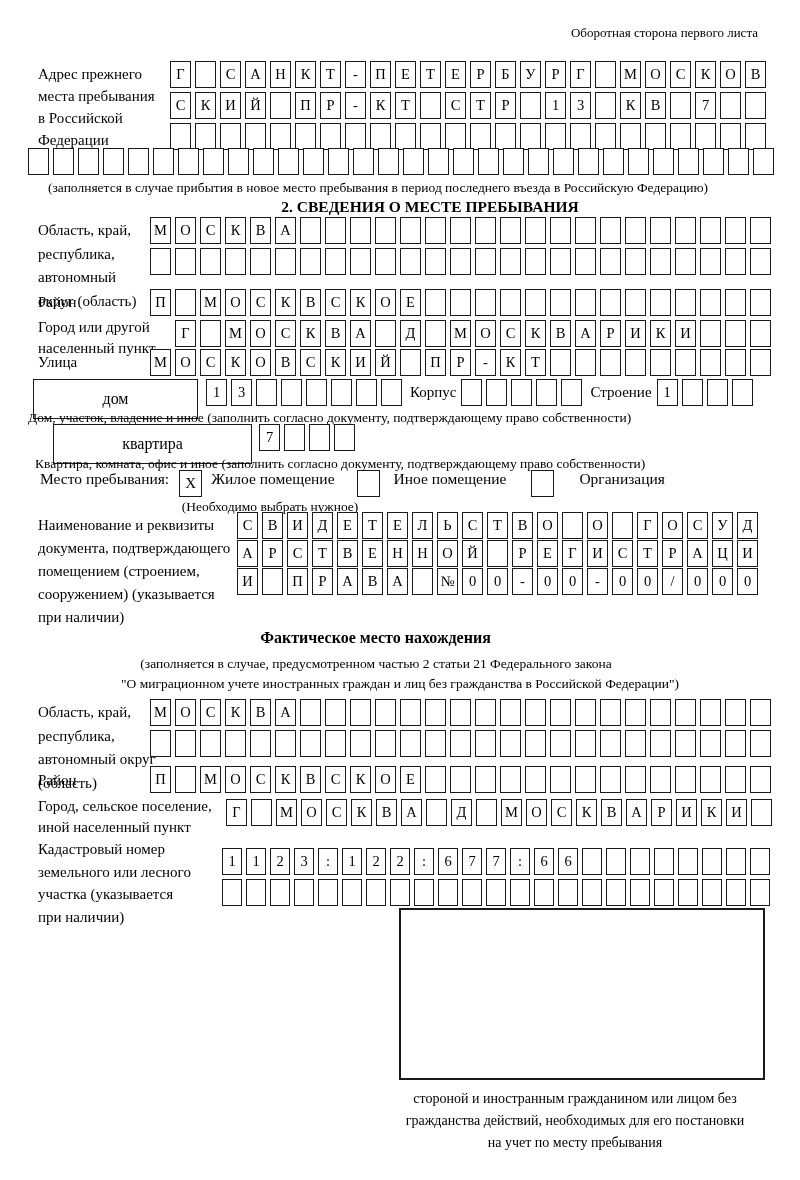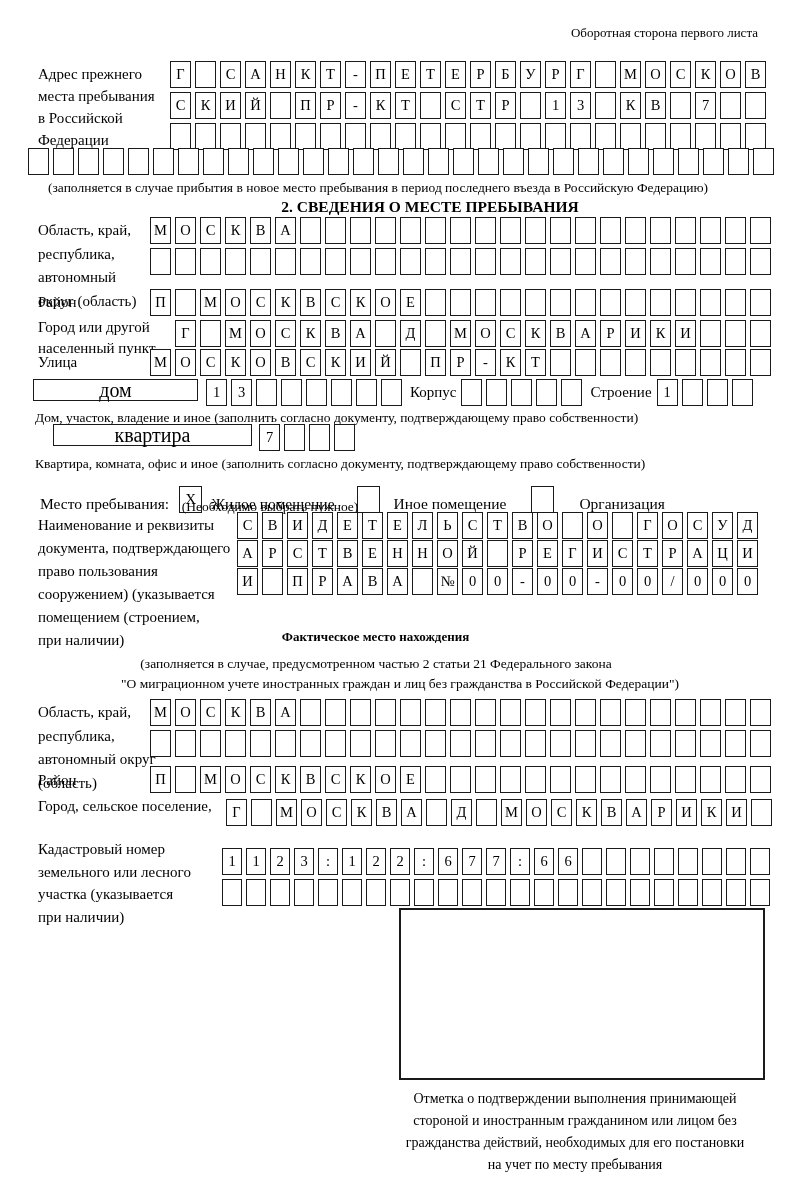--- a/index.html
+++ b/index.html
@@ -16,30 +16,30 @@
   .cells{display:flex;gap:4px;}
   .cell{
     width:21px;height:27px;border:1.6px solid #1a1a1a;box-sizing:border-box;
     display:flex;align-items:center;justify-content:center;
     font-size:14.5px;flex:0 0 auto;background:#fff;
   }
   .cells.narrow .cell{width:20px;}
   .rowstack .cells{margin-bottom:4px;}
   .docstack .cells{margin-bottom:1px;}
   .fieldbox{
-    border:1.6px solid #1a1a1a;height:22px;box-sizing:border-box;
-    display:flex;align-items:center;justify-content:center;font-size:20px;flex:0 0 auto;
+    border:1.6px solid #1a1a1a;height:40px;box-sizing:border-box;
+    display:flex;align-items:center;justify-content:center;font-size:16px;flex:0 0 auto;
   }
   .hrow{display:flex;align-items:flex-start;}
   .hrow .inlbl{font-size:15px;line-height:27px;white-space:nowrap;}
   .chk{
     width:23px;height:27px;border:1.6px solid #1a1a1a;box-sizing:border-box;
     display:flex;align-items:center;justify-content:center;font-size:15px;flex:0 0 auto;
   }
-  .stayrow{display:flex;align-items:flex-end;margin-top:16px;}
+  .stayrow{display:flex;align-items:flex-start;}
   .stayrow .inlbl{font-size:15.5px;white-space:nowrap;}
   .stampbox{border:2px solid #1a1a1a;box-sizing:border-box;background:#fff;}
   .cap{font-size:14px;line-height:22px;}
 </style>
 </head>
 <body>
 
 <div class="abs lbl" style="top:22px;right:42px;font-size:13px;">Оборотная сторона первого листа</div>
 
 <div class="abs lbl" style="top:63px;left:38px;width:140px;">
@@ -337,21 +337,21 @@
       <div class="cell"></div>
     </div>
   <div class="inlbl" style="margin-left:8px;">Строение</div>
   <div class="cells" style="margin-left:5px;">
       <div class="cell">1</div>
       <div class="cell"></div>
       <div class="cell"></div>
       <div class="cell"></div>
     </div>
 </div>
-<div class="abs note" style="top:410px;left:35px;">Дом, участок, владение и иное (заполнить согласно документу, подтверждающему право собственности)</div>
+<div class="abs note" style="top:410px;left:28px;">Дом, участок, владение и иное (заполнить согласно документу, подтверждающему право собственности)</div>
 
 <div class="abs hrow" style="top:424px;left:33px;padding-left:20px;">
   <div class="fieldbox" style="width:199px;">квартира</div>
   <div class="cells" style="margin-left:7px;">
       <div class="cell">7</div>
       <div class="cell"></div>
       <div class="cell"></div>
       <div class="cell"></div>
     </div>
 </div>
@@ -364,23 +364,22 @@
   <div class="chk" style="margin-left:22px;"></div>
   <div class="inlbl" style="margin-left:14px;">Иное помещение</div>
   <div class="chk" style="margin-left:25px;"></div>
   <div class="inlbl" style="margin-left:25px;">Организация</div>
 </div>
 <div class="abs note center" style="top:499px;left:140px;width:260px;">(Необходимо выбрать нужное)</div>
 
 <div class="abs lbl" style="top:514px;left:38px;width:200px;line-height:23px;">
     <div>Наименование и реквизиты</div>
     <div>документа, подтверждающего</div>
-    <div>право пользования</div>
+    <div>помещением (строением,</div>
     <div>сооружением) (указывается</div>
-    <div>помещением (строением,</div>
     <div>при наличии)</div>
   </div>
 <div class="abs docstack" style="top:512px;left:237px;">
   <div class="cells">
       <div class="cell">С</div>
       <div class="cell">В</div>
       <div class="cell">И</div>
       <div class="cell">Д</div>
       <div class="cell">Е</div>
       <div class="cell">Т</div>
@@ -441,21 +440,21 @@
       <div class="cell">-</div>
       <div class="cell">0</div>
       <div class="cell">0</div>
       <div class="cell">/</div>
       <div class="cell">0</div>
       <div class="cell">0</div>
       <div class="cell">0</div>
     </div>
 </div>
 
-<div class="abs center bold" style="top:629px;left:0;width:691px;font-size:13px;">Фактическое место нахождения</div>
+<div class="abs center bold" style="top:629px;left:0;width:691px;font-size:16px;">Фактическое место нахождения</div>
 <div class="abs note center" style="top:656px;left:0;width:752px;">(заполняется в случае, предусмотренном частью 2 статьи 21 Федерального закона</div>
 <div class="abs note center" style="top:676px;left:0;width:800px;">"О миграционном учете иностранных граждан и лиц без гражданства в Российской Федерации")</div>
 
 <div class="abs lbl" style="top:701px;left:38px;width:145px;line-height:23.5px;">
     <div>Область, край,</div>
     <div>республика,</div>
     <div>автономный округ</div>
     <div>(область)</div>
   </div>
 <div class="abs rowstack" style="top:699px;left:150px;">
@@ -539,20 +538,21 @@
     <div class="cell"></div>
     <div class="cell"></div>
     <div class="cell"></div>
     <div class="cell"></div>
     <div class="cell"></div>
     <div class="cell"></div>
   </div>
 
 <div class="abs lbl" style="top:796px;left:38px;width:185px;line-height:21px;">
     <div>Город, сельское поселение,</div>
+    <div>иной населенный пункт</div>
   </div>
 <div class="abs cells" style="top:799px;left:226px;">
     <div class="cell">Г</div>
     <div class="cell"></div>
     <div class="cell">М</div>
     <div class="cell">О</div>
     <div class="cell">С</div>
     <div class="cell">К</div>
     <div class="cell">В</div>
     <div class="cell">А</div>
@@ -626,17 +626,16 @@
       <div class="cell"></div>
       <div class="cell"></div>
       <div class="cell"></div>
       <div class="cell"></div>
       <div class="cell"></div>
     </div>
 </div>
 
 <div class="abs stampbox" style="top:908px;left:399px;width:366px;height:172px;"></div>
 <div class="abs cap center" style="top:1088px;left:370px;width:410px;">
-    <div>Отметка о подтверждении выполнения принимающей</div>
     <div>стороной и иностранным гражданином или лицом без</div>
     <div>гражданства действий, необходимых для его постановки</div>
     <div>на учет по месту пребывания</div>
   </div>
 
 </body></html>

